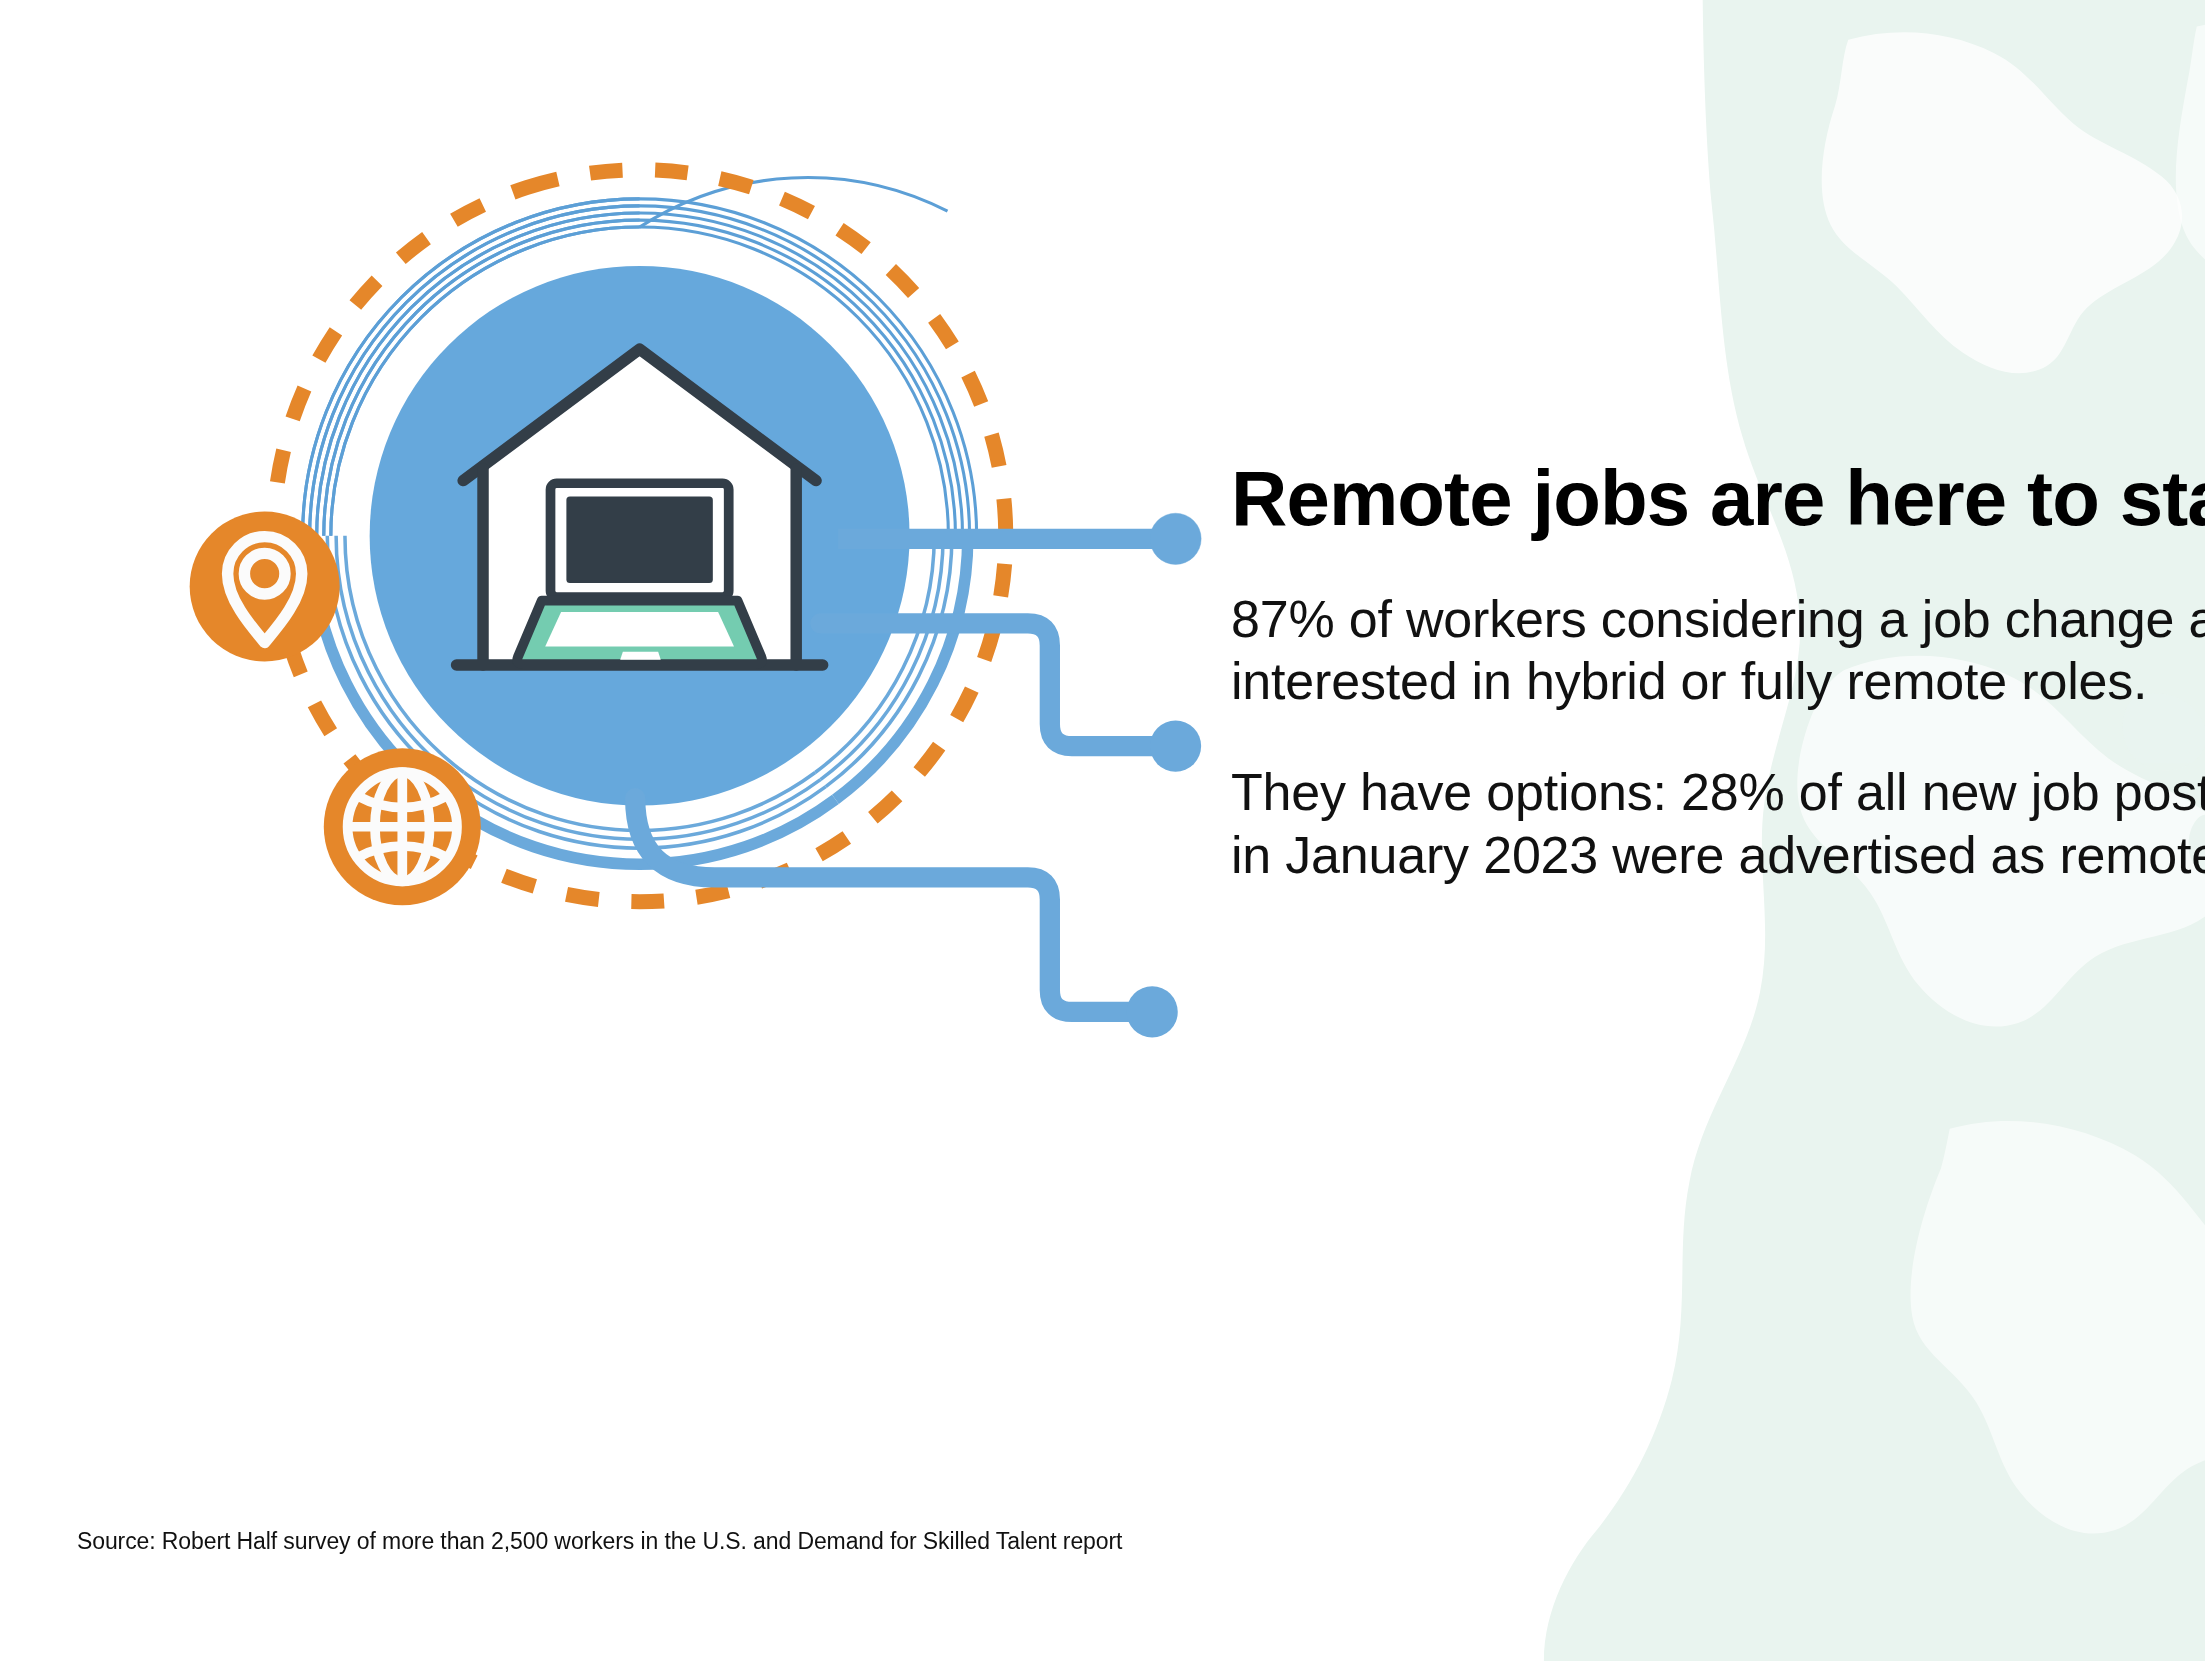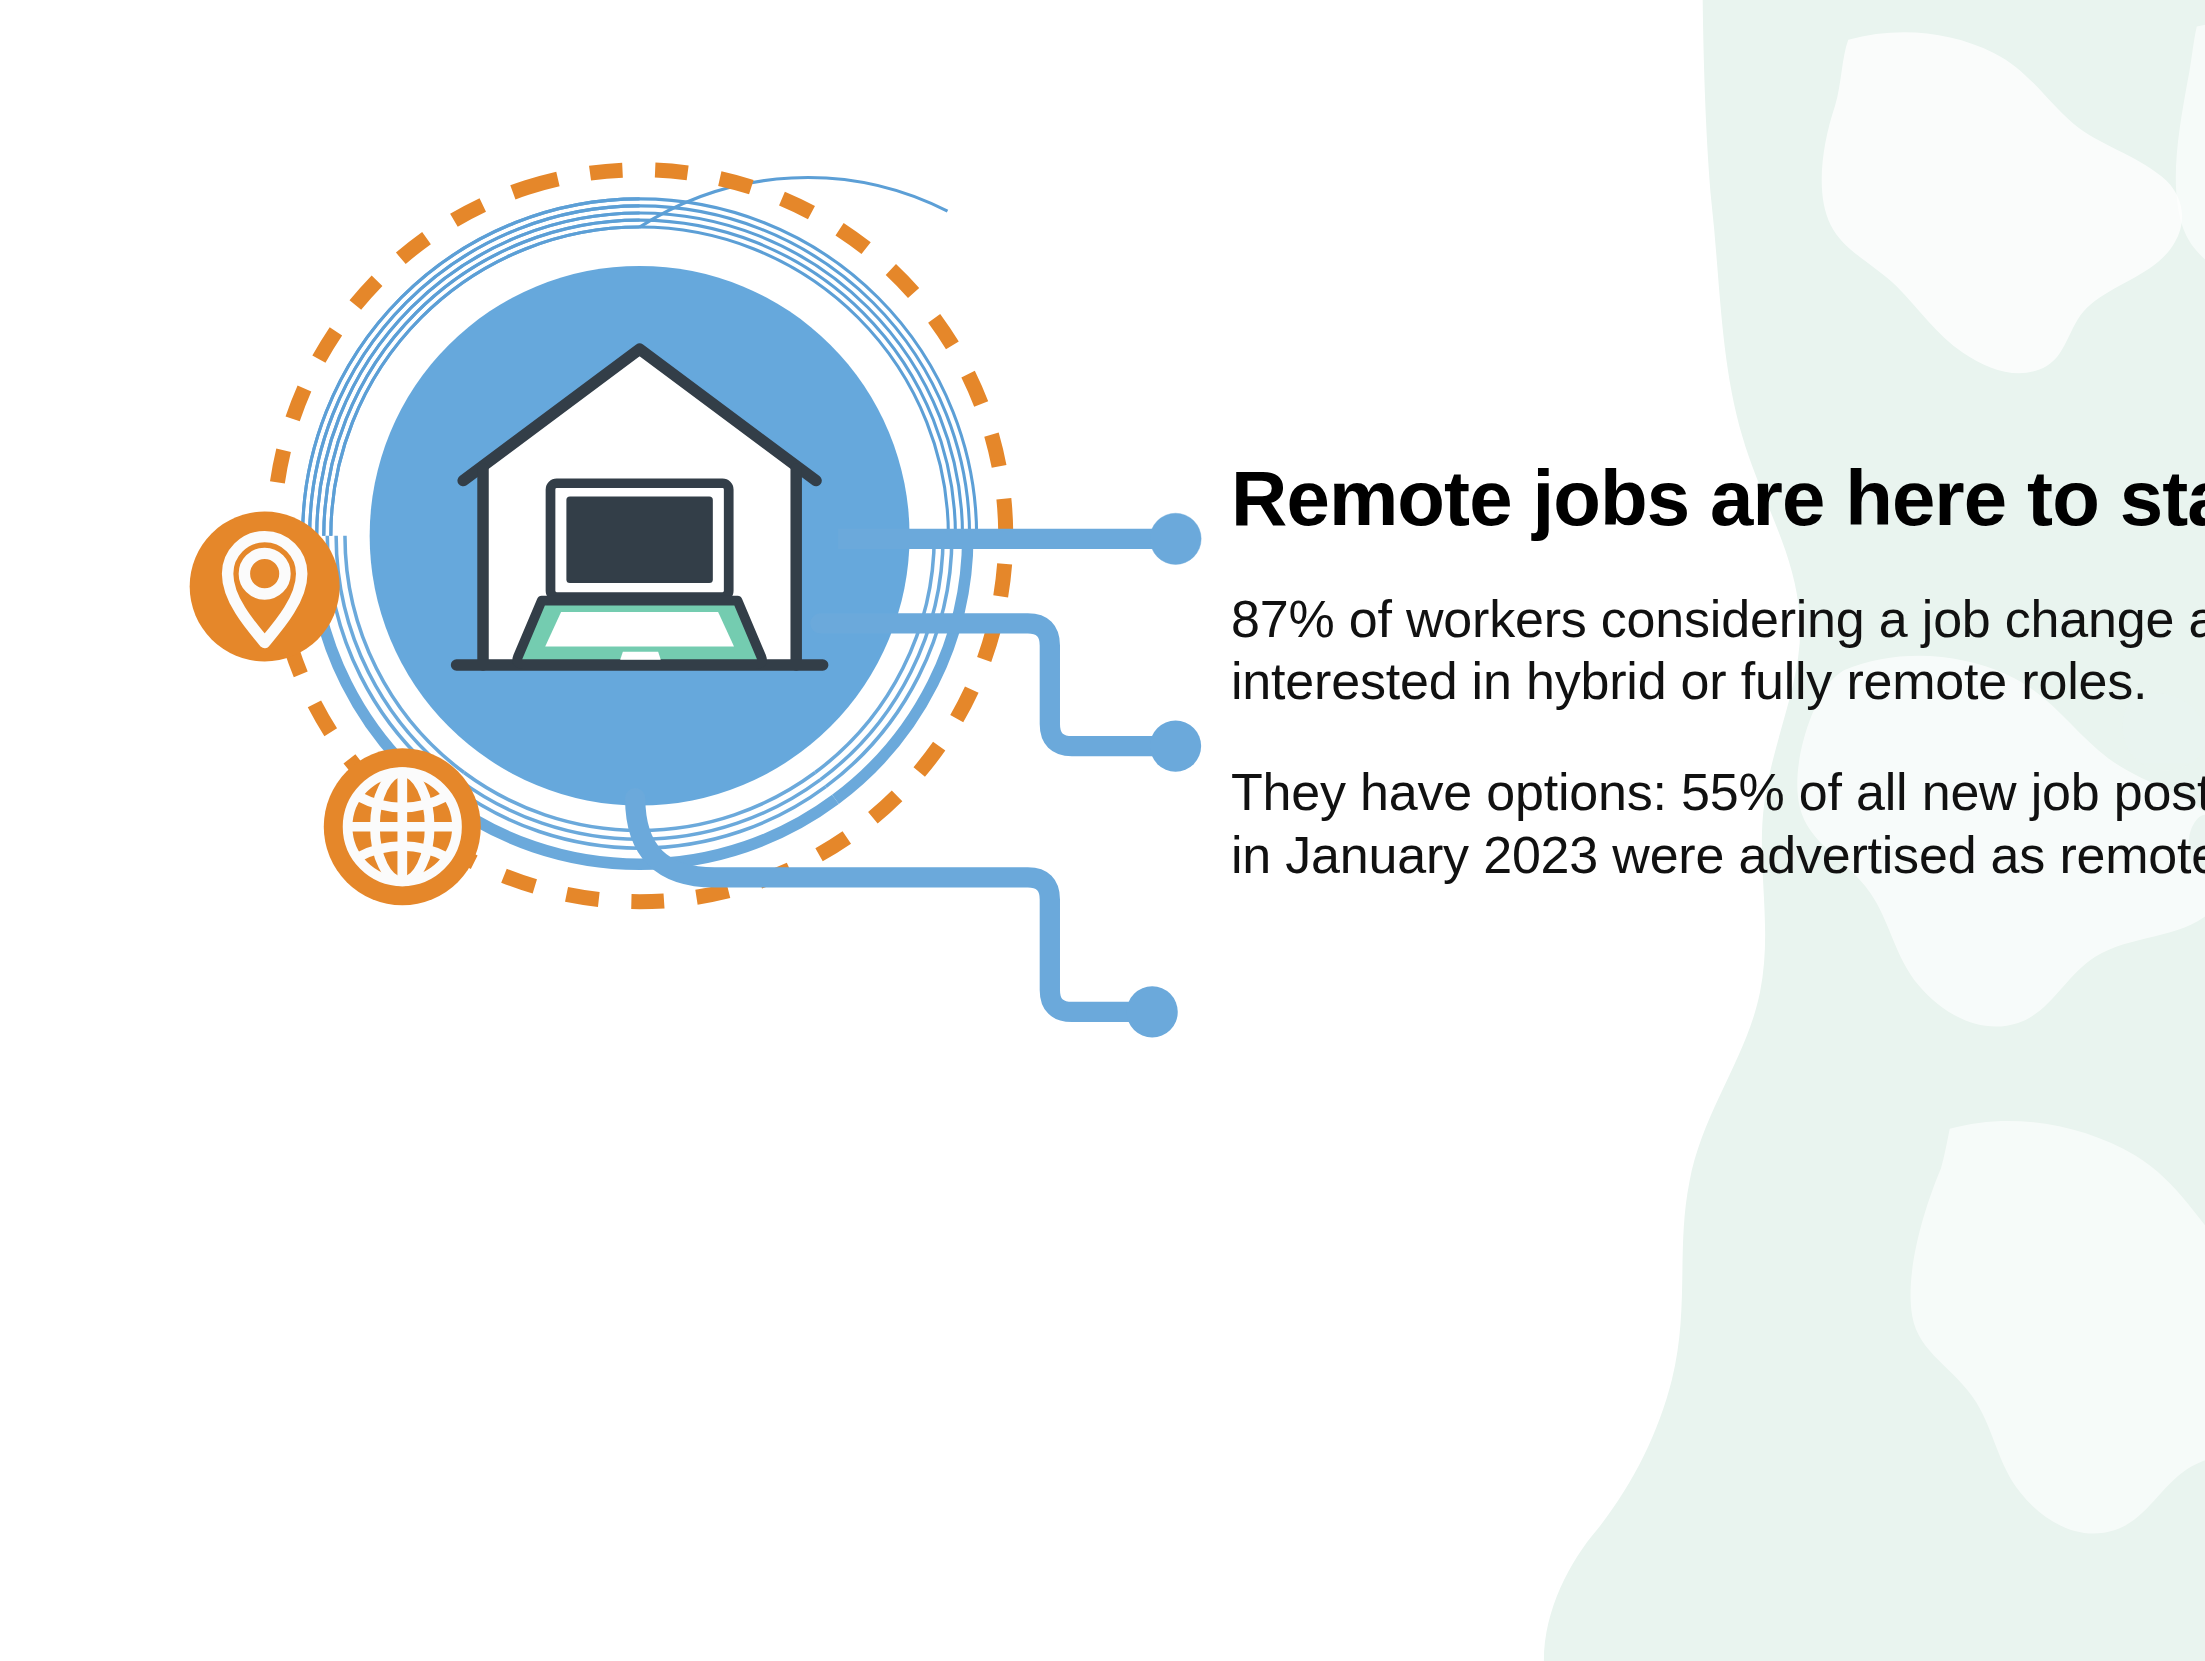--- a/index.html
+++ b/index.html
@@ -233,23 +233,24 @@
   <div id="text-col">
 
     <h1 id="headline">Remote jobs are here to stay.</h1>
 
     <div class="stat-block" id="stat-1">
       <span class="stat-line"><b>87%</b><span> of workers considering a job change are</span></span>
       <span class="stat-line">interested in hybrid or fully remote roles.</span>
     </div>
 
     <div class="stat-block" id="stat-2">
-      <span class="stat-line"><span>They have options: </span><b>55%</b><span> of all new job postings</span></span>
+      <span class="stat-line"><span>They have options: </span><b>28%</b><span> of all new job postings</span></span>
       <span class="stat-line">in January 2023 were advertised as remote.</span>
     </div>
 
   </div>
 
   <div id="footer">
+    <span class="fline">Source: Robert Half survey of more than 2,500 workers in the U.S. and Demand for Skilled Talent report</span>
   </div>
 
 </div>
 
 
 </body></html>

